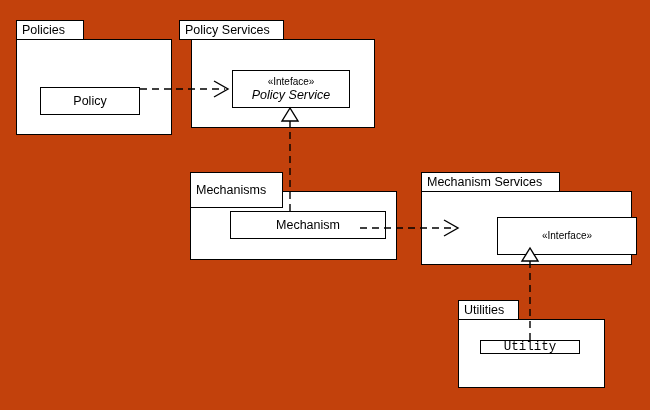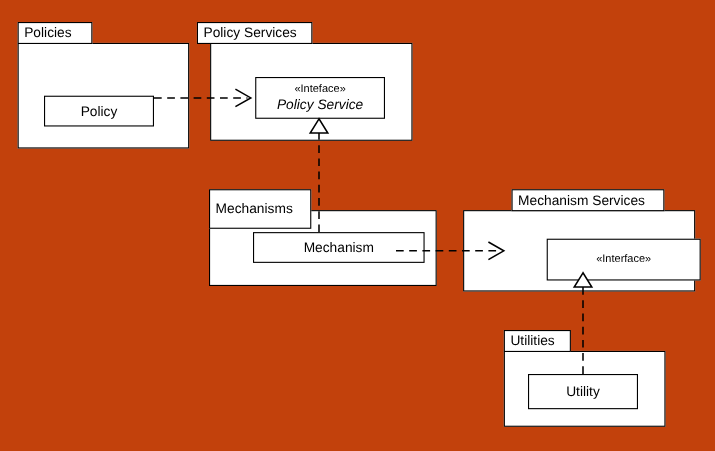--- a/index.html
+++ b/index.html
@@ -114,28 +114,28 @@
 
   <div class="pkg-body" style="left:190px; top:191px; width:207px; height:69px;"></div>
   <div class="pkg-tab" style="left:190px; top:172px; width:93px; height:36px;">
     <span>Mechanisms</span>
   </div>
   <div class="cls-box" style="left:230px; top:211px; width:156px; height:28px;">
     <span>Mechanism</span>
   </div>
 
   <div class="pkg-body" style="left:421px; top:191px; width:211px; height:74px;"></div>
-  <div class="pkg-tab" style="left:421px; top:172px; width:139px; height:20px;margin-left:44px;">
+  <div class="pkg-tab" style="left:421px; top:172px; width:139px; height:20px;">
     <span>Mechanism Services</span>
   </div>
   <div class="cls-box" style="left:460px; top:217px; width:140px; height:38px;margin-left:37px;">
     <span class="stereotype">«Interface»</span>
   </div>
 
   <div class="pkg-body" style="left:458px; top:319px; width:147px; height:69px;"></div>
   <div class="pkg-tab" style="left:458px; top:300px; width:61px; height:20px;">
     <span>Utilities</span>
   </div>
-  <div class="cls-box" style="left:480px; top:340px; width:100px; height:32px;">
+  <div class="cls-box" style="left:480px; top:340px; width:100px; height:14px;font-family:Liberation Mono, monospace;">
     <span>Utility</span>
   </div>
 
 </div>
 
 </body></html>

